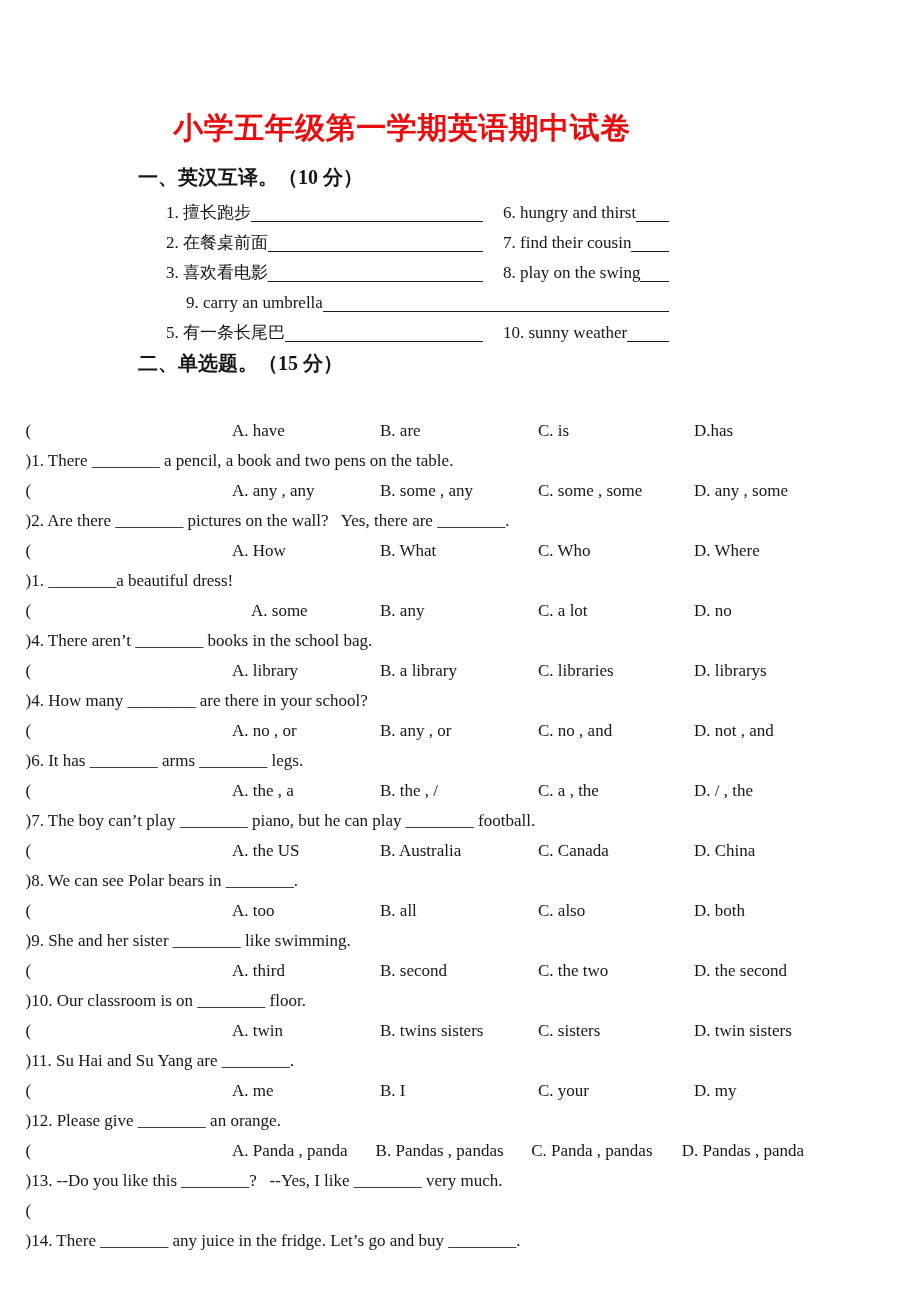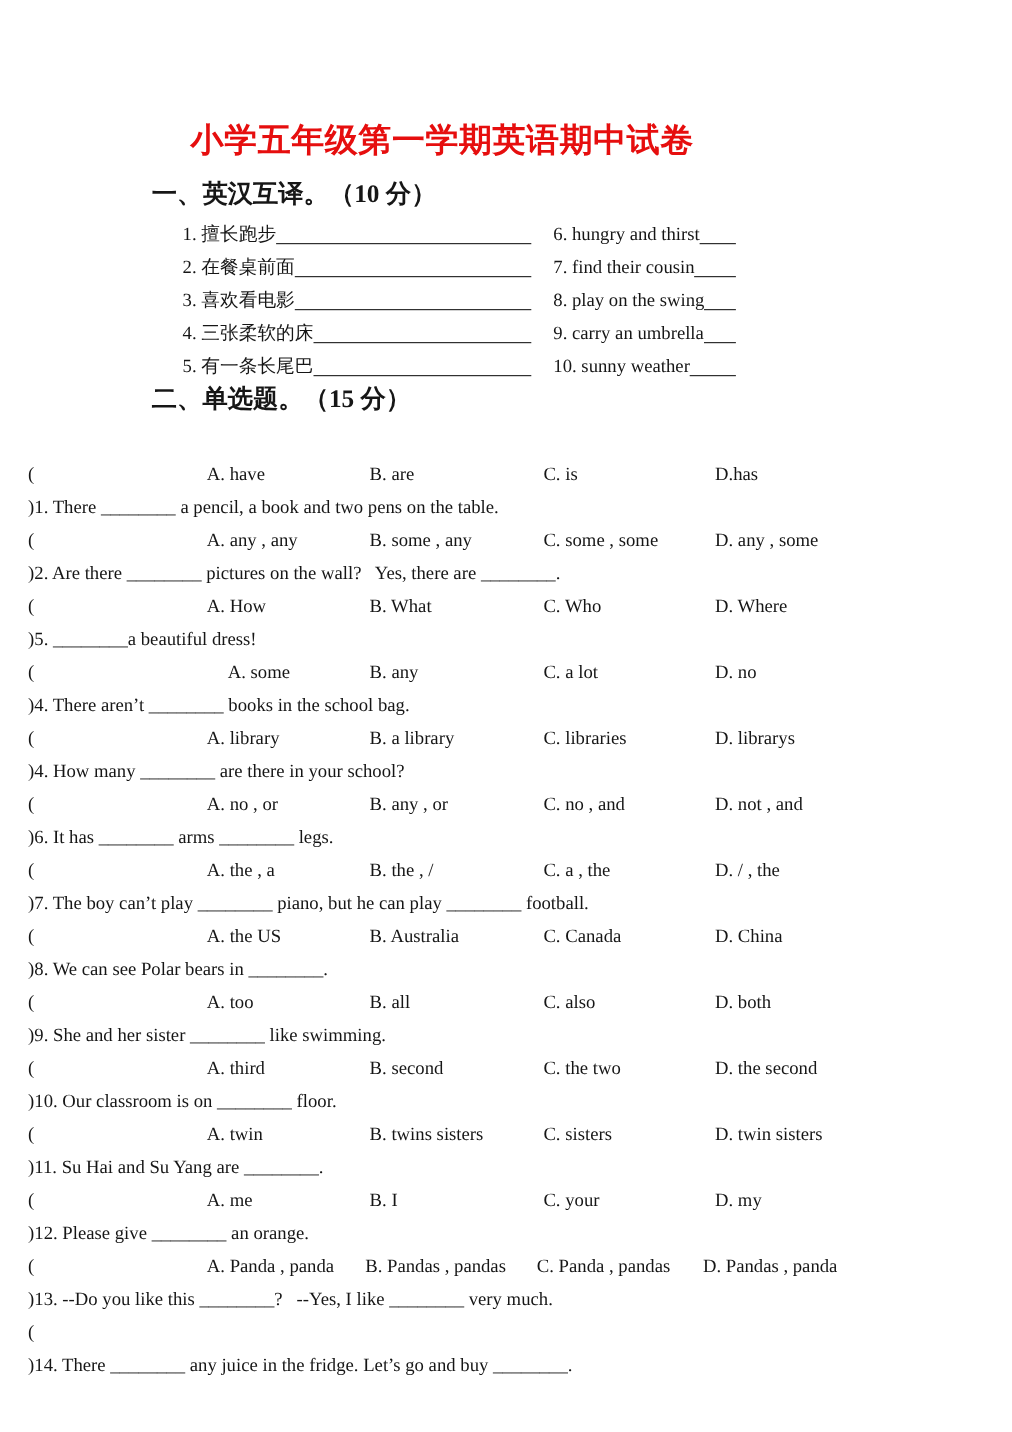--- a/index.html
+++ b/index.html
@@ -17,21 +17,21 @@
   .title {
     text-align: center;
     font-size: 30px;
     font-weight: bold;
     line-height: 36px;
     letter-spacing: 0.5px;
   }
 
   .sec-head {
     margin-left: 138px;
-    font-size: 23px;
+    font-size: 20px;
     font-weight: bold;
     line-height: 30px;
     white-space: pre;
   }
   .sec1-head { margin-top: 16px; }
   .sec2-head { margin-top: 0; }
 
   
   .items { margin-top: 6px; margin-left: 28px; }
   .irow { display: flex; height: 30px; line-height: 30px; margin-left: 138px; margin-right: 135px; }
@@ -40,21 +40,21 @@
   .icell-r { flex: 1; display: flex; }
   .itm-text { white-space: pre; }
   .itm-line { flex: 1; height: 24px; border-bottom: 1.6px solid #1b1b1b; }
 
   
   .questions { margin-top: 8px; }
   .qrow { height: 30px; line-height: 30px; white-space: pre; }
   .paren { display: inline-block; width: 43px; }
   .opts { display: flex; height: 30px; line-height: 30px; padding-left: 188px; white-space: pre; }
   .opt { display: inline-block; }
-  .opt-a { width: 148px; }
+  .opt-a { width: 148px; margin-left: 44px; }
   .opt-b { width: 158px; }
   .opt-c { width: 156px; }
   .opt-d { flex: 1; }
   .opts.tight .opt-a { width: 144px; }
   .opts.tight .opt-b { width: 156px; }
   .opts.tight .opt-c { width: 151px; }
   .opts.indent-a .opt-a { padding-left: 19px; }
 </style>
 </head>
 <body style="color: rgb(22, 22, 22);">
@@ -96,24 +96,20 @@
       <span class="itm-line"></span>
     </div>
     <div class="icell-gap"></div>
     <div class="icell-r">
       <span class="itm-text">8. play on the swing</span>
       <span class="itm-line"></span>
     </div>
   </div>
 
   <div class="irow">
-    <div class="icell-l">
-      <span class="itm-text">4. 三张柔软的床</span>
-      <span class="itm-line"></span>
-    </div>
     <div class="icell-gap"></div>
     <div class="icell-r">
       <span class="itm-text">9. carry an umbrella</span>
       <span class="itm-line"></span>
     </div>
   </div>
 
   <div class="irow">
     <div class="icell-l">
       <span class="itm-text">5. 有一条长尾巴</span>
@@ -142,21 +138,21 @@
     <div class="qrow">
       <span class="paren">(</span>
       <span class="qtext">)2. Are there ________ pictures on the wall?   Yes, there are ________.</span>
     </div>
     <div class="opts"><span class="opt opt-a">A. any , any</span><span class="opt opt-b">B. some , any</span><span class="opt opt-c">C. some , some</span><span class="opt opt-d">D. any , some</span></div>
   </div>
 
   <div class="q">
     <div class="qrow">
       <span class="paren">(</span>
-      <span class="qtext">)5. ________a beautiful dress!</span>
+      <span class="qtext">)1. ________a beautiful dress!</span>
     </div>
     <div class="opts"><span class="opt opt-a">A. How</span><span class="opt opt-b">B. What</span><span class="opt opt-c">C. Who</span><span class="opt opt-d">D. Where</span></div>
   </div>
 
   <div class="q">
     <div class="qrow">
       <span class="paren">(</span>
       <span class="qtext">)4. There aren’t ________ books in the school bag.</span>
     </div>
     <div class="opts indent-a"><span class="opt opt-a">A. some</span><span class="opt opt-b">B. any</span><span class="opt opt-c">C. a lot</span><span class="opt opt-d">D. no</span></div>

